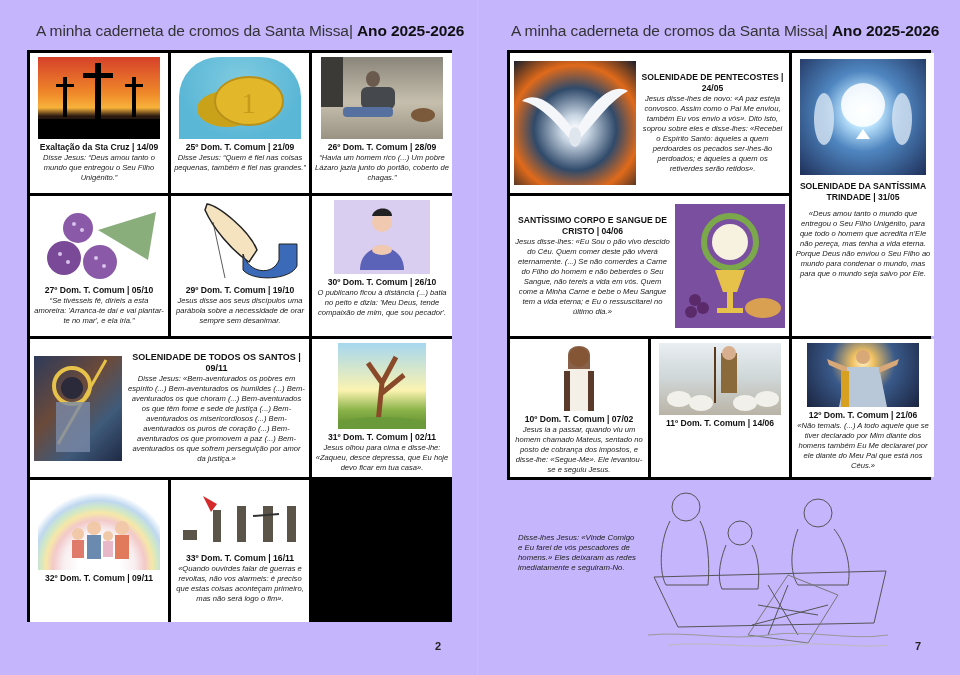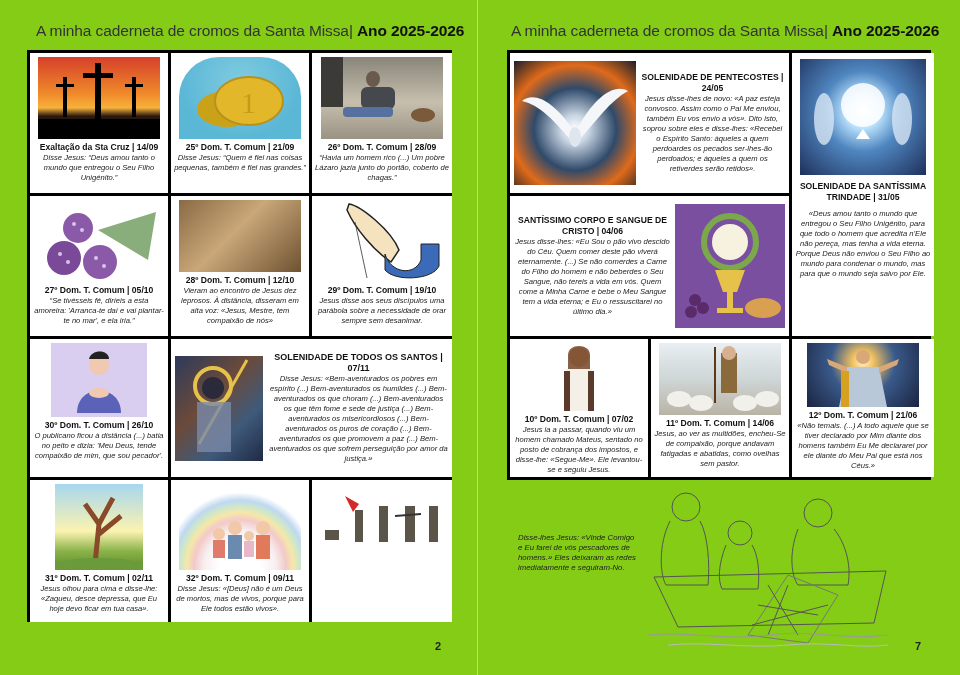--- a/index.html
+++ b/index.html
@@ -1,20 +1,20 @@
 <!DOCTYPE html>
 <html><head>
 <meta charset="utf-8">
 <style>
   * { box-sizing: border-box; margin: 0; padding: 0; }
   html, body { width: 960px; height: 675px; background: #ffffff; overflow: hidden; }
   body { font-family: "Liberation Sans", sans-serif; color: #111; position: relative; }
 
   .spread { position: absolute; left: 0; top: 0; width: 960px; height: 675px; }
-  .page { position: absolute; top: 0; height: 675px; background: #84cc16; }
+  .page { position: absolute; top: 0; height: 675px; background: #c4b5fd; }
   .page.left { left: 0; width: 478px; }
   .page.right { left: 478px; width: 482px; }
   .divider { position: absolute; left: 477px; top: 0; width: 1px; height: 675px; background: #c8c8c8; }
 
   .page-title { position: absolute; top: 22px; font-size: 15.5px; color: #333; white-space: nowrap; letter-spacing: -0.1px; }
   .page.left .page-title { left: 36px; }
   .page.right .page-title { left: 33px; }
   .page-title .year { font-weight: bold; color: #111; }
 
   .grid { position: absolute; border: 3px solid #000; background: #000; display: grid; gap: 3px; }
@@ -135,27 +135,20 @@
                 <circle cx="66" cy="66" r="2"></circle>
               </g>
             </svg>
         </div>
         <div class="caption">
           <div class="title">27º Dom. T. Comum | 05/10</div>
           <div class="text">“Se tivésseis fé, diríeis a esta amoreira: 'Arranca-te daí e vai plantar-te no mar', e ela iria.”</div>
         </div>
       </div>
       <div class="cell">
-        <div class="art hands" style="height:72px;"></div>
-        <div class="caption">
-          <div class="title">28º Dom. T. Comum | 12/10</div>
-          <div class="text">Vieram ao encontro de Jesus dez leprosos. À distância, disseram em alta voz: «Jesus, Mestre, tem compaixão de nós»</div>
-        </div>
-      </div>
-      <div class="cell">
         <div class="art pray">
           <svg width="122" height="82" viewBox="0 0 122 82">
               <path d="M28 4 C40 6 70 30 78 50 L70 62 C52 50 34 28 26 10 Z" fill="#f5e3c0" stroke="#222" stroke-width="1.5"></path>
               <path d="M64 54 C70 74 94 76 100 60 L100 44 L118 44 L118 66 C112 80 74 82 64 70 Z" fill="#3a6ab8" stroke="#222" stroke-width="1"></path>
               <line x1="34" y1="22" x2="46" y2="78" stroke="#333" stroke-width="0.8"></line>
             </svg>
         </div>
         <div class="caption">
           <div class="title">29º Dom. T. Comum | 19/10</div>
           <div class="text">Jesus disse aos seus discípulos uma parábola sobre a necessidade de orar sempre sem desanimar.</div>
@@ -179,21 +172,21 @@
       <div class="cell wide" style="grid-column: span 2;">
         <div class="art saint" style="width:88px;height:105px;">
           <svg width="88" height="105" viewBox="0 0 88 105">
               <circle cx="38" cy="30" r="18" fill="none" stroke="#e6c24a" stroke-width="4"></circle>
               <circle cx="38" cy="32" r="11" fill="#2a2a3a"></circle>
               <line x1="72" y1="4" x2="24" y2="88" stroke="#e6c24a" stroke-width="3"></line>
               <rect x="22" y="46" width="34" height="50" fill="#7a8aa8" opacity="0.8"></rect>
             </svg>
         </div>
         <div class="caption" style="margin-left:6px;">
-          <div class="title" style="font-size:9px;">SOLENIDADE DE TODOS OS SANTOS | 07/11</div>
+          <div class="title" style="font-size:9px;">SOLENIDADE DE TODOS OS SANTOS | 09/11</div>
           <div class="text">Disse Jesus: «Bem-aventurados os pobres em espírito (...) Bem-aventurados os humildes (...) Bem-aventurados os que choram (...) Bem-aventurados os que têm fome e sede de justiça (...) Bem-aventurados os misericordiosos (...) Bem-aventurados os puros de coração (...) Bem-aventurados os que promovem a paz (...) Bem-aventurados os que sofrem perseguição por amor da justiça.»</div>
         </div>
       </div>
 
       <div class="cell">
         <div class="art tree" style="width:88px;height:86px;">
           <svg width="88" height="86" viewBox="0 0 88 86">
               <path d="M40 80 L44 40 L30 20 M44 40 L58 14 M44 50 L66 32" stroke="#8a4a2a" stroke-width="5" fill="none"></path>
               <ellipse cx="44" cy="84" rx="50" ry="10" fill="#6a9a3a"></ellipse>
             </svg>
@@ -213,36 +206,39 @@
                 <rect x="49" y="51" width="14" height="24" fill="#6a8ab0"></rect>
                 <circle cx="70" cy="52" r="5" fill="#f2c9a8"></circle>
                 <rect x="65" y="57" width="10" height="16" fill="#e8b8c8"></rect>
                 <circle cx="84" cy="44" r="7" fill="#f2c9a8"></circle>
                 <rect x="77" y="51" width="14" height="24" fill="#e07a5a"></rect>
               </g>
             </svg>
         </div>
         <div class="caption">
           <div class="title">32º Dom. T. Comum | 09/11</div>
-          <div class="text">Disse Jesus: «[Deus] não é um Deus de mortos, mas de vivos, porque para Ele todos estão vivos».</div>
         </div>
       </div>
       <div class="cell">
         <div class="art soldiers" style="width:130px;height:60px;margin-top:6px;">
           <svg width="130" height="60" viewBox="0 0 130 60">
               <path d="M28 6 L42 14 L36 22 Z" fill="#d42a2a"></path>
               <g fill="#5a5548">
                 <rect x="8" y="40" width="14" height="10"></rect>
                 <rect x="38" y="20" width="8" height="32"></rect>
                 <rect x="62" y="16" width="9" height="36"></rect>
                 <rect x="88" y="16" width="10" height="36"></rect>
                 <rect x="112" y="16" width="9" height="36"></rect>
               </g>
               <line x1="78" y1="26" x2="104" y2="24" stroke="#333" stroke-width="2"></line>
             </svg>
+        </div>
+        <div class="caption">
+          <div class="title">33º Dom. T. Comum | 16/11</div>
+          <div class="text">«Quando ouvirdes falar de guerras e revoltas, não vos alarmeis: é preciso que estas coisas aconteçam primeiro, mas não será logo o fim».</div>
         </div>
       </div>
     </div>
 
     <div class="page-num">2</div>
   </div>
 
   <div class="divider"></div>
 
   <div class="page right">
@@ -327,21 +323,20 @@
               <g fill="#f2f0ea">
                 <ellipse cx="20" cy="56" rx="12" ry="8"></ellipse>
                 <ellipse cx="42" cy="60" rx="12" ry="8"></ellipse>
                 <ellipse cx="86" cy="60" rx="12" ry="8"></ellipse>
                 <ellipse cx="108" cy="56" rx="12" ry="8"></ellipse>
               </g>
             </svg>
         </div>
         <div class="caption">
           <div class="title">11º Dom. T. Comum | 14/06</div>
-          <div class="text">Jesus, ao ver as multidões, encheu-Se de compaixão, porque andavam fatigadas e abatidas, como ovelhas sem pastor.</div>
         </div>
       </div>
       <div class="cell">
         <div class="art risen" style="width:112px;height:64px;">
           <svg width="112" height="64" viewBox="0 0 112 64">
               <circle cx="56" cy="14" r="7" fill="#d8a878"></circle>
               <path d="M40 24 L72 24 L80 64 L32 64 Z" fill="#b8c8d8"></path>
               <path d="M40 24 L20 16 L22 22 L40 30 Z" fill="#d8a878"></path>
               <path d="M72 24 L92 16 L90 22 L72 30 Z" fill="#d8a878"></path>
               <rect x="34" y="28" width="8" height="36" fill="#d8a020"></rect>

